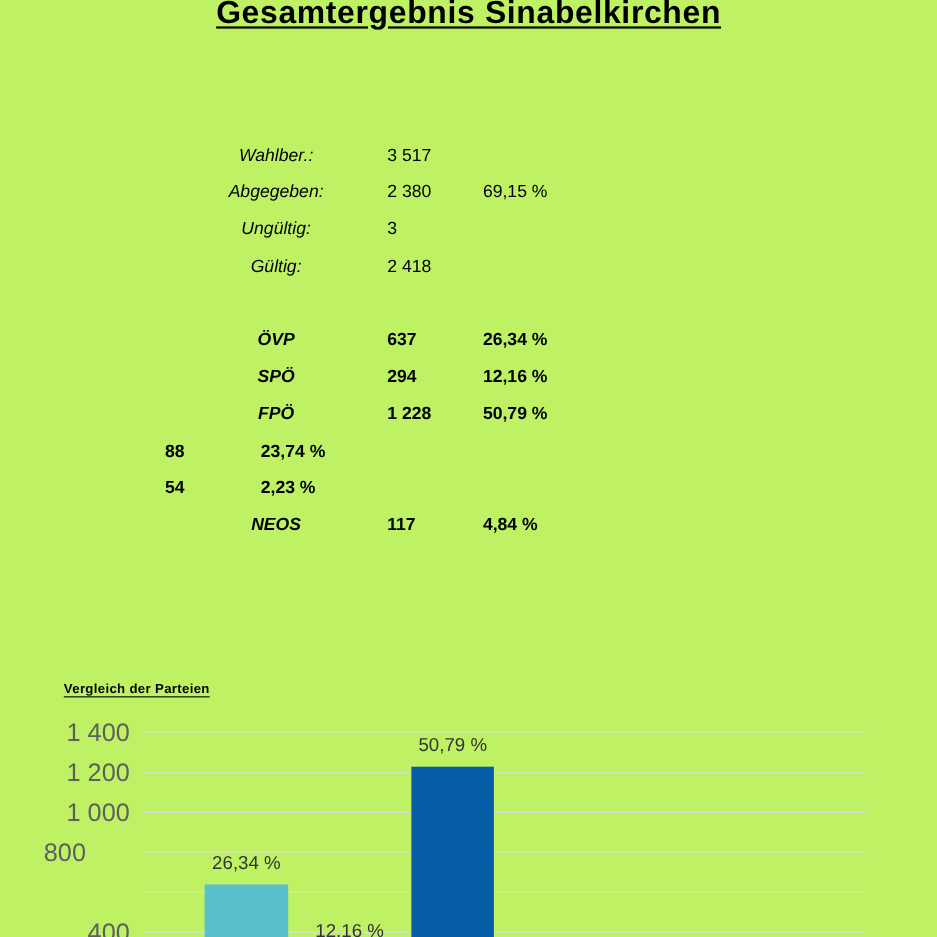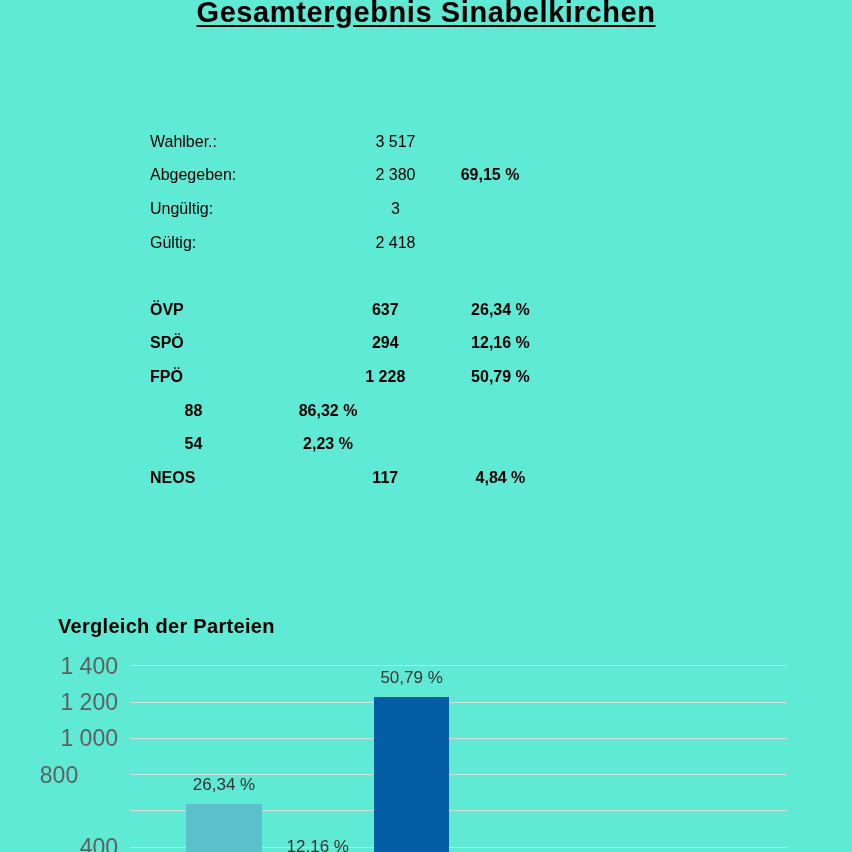--- a/index.html
+++ b/index.html
@@ -1,39 +1,39 @@
 <!DOCTYPE html>
 <html><head>
 <meta charset="utf-8">
 <style>
   html,body{margin:0;padding:0;background:#ffffff;}
   #app{
     position:relative;width:852px;height:852px;overflow:hidden;
-    background:#5eead4;font-family:"Liberation Sans",sans-serif;color:#000;
+    background:#bef264;font-family:"Liberation Sans",sans-serif;color:#000;
   }
   
   .page-title{
     position:absolute;left:0;right:0;top:-4px;text-align:center;
     font-size:29px;font-weight:bold;letter-spacing:0.6px;
     text-decoration:underline;text-underline-offset:3px;line-height:32px;
   }
   
   .results{position:absolute;left:150px;top:125px;width:391px;}
   .row{display:flex;height:33.6px;align-items:center;font-size:16px;}
   .row-spacer{height:33.6px;}
   .summary-row{font-weight:normal;}
-  .party-row{font-weight:bold;gap:40px;}
-  .c-label{width:202px;text-align:left;white-space:pre;}
-  .c-value{width:87px;text-align:center;white-space:pre;}
-  .c-pct{width:102px;text-align:center;white-space:pre;font-weight:bold;}
+  .party-row{font-weight:bold;}
+  .c-label{width:202px;text-align:center;white-space:pre;font-style:italic;}
+  .c-value{width:87px;text-align:left;white-space:pre;}
+  .c-pct{width:102px;text-align:left;white-space:pre;}
   
   .chart-heading{
-    position:absolute;left:58px;top:616px;font-size:20px;font-weight:bold;
+    position:absolute;left:58px;top:616px;font-size:12px;font-weight:bold;
     letter-spacing:0.3px;line-height:21px;
-    text-underline-offset:3px;
+    text-decoration:underline;text-underline-offset:3px;
   }
   #chart{position:absolute;left:0;top:0;width:852px;height:852px;}
   .gridline{position:absolute;height:1px;}
   .tick-label{
     position:absolute;left:0;width:118px;text-align:right;
     font-size:23px;line-height:20px;
   }
   .bar{position:absolute;}
   .bar-label{
     position:absolute;width:130px;text-align:center;
@@ -82,21 +82,21 @@
           <div class="c-value">294</div>
           <div class="c-pct">12,16 %</div>
         </div>
         <div class="row party-row">
           <div class="c-label">FPÖ</div>
           <div class="c-value">1 228</div>
           <div class="c-pct">50,79 %</div>
         </div>
         <div class="row party-row">
           <div class="c-value">88</div>
-          <div class="c-pct">86,32 %</div>
+          <div class="c-pct">23,74 %</div>
         </div>
         <div class="row party-row">
           <div class="c-value">54</div>
           <div class="c-pct">2,23 %</div>
         </div>
         <div class="row party-row">
           <div class="c-label">NEOS</div>
           <div class="c-value">117</div>
           <div class="c-pct">4,84 %</div>
         </div>

